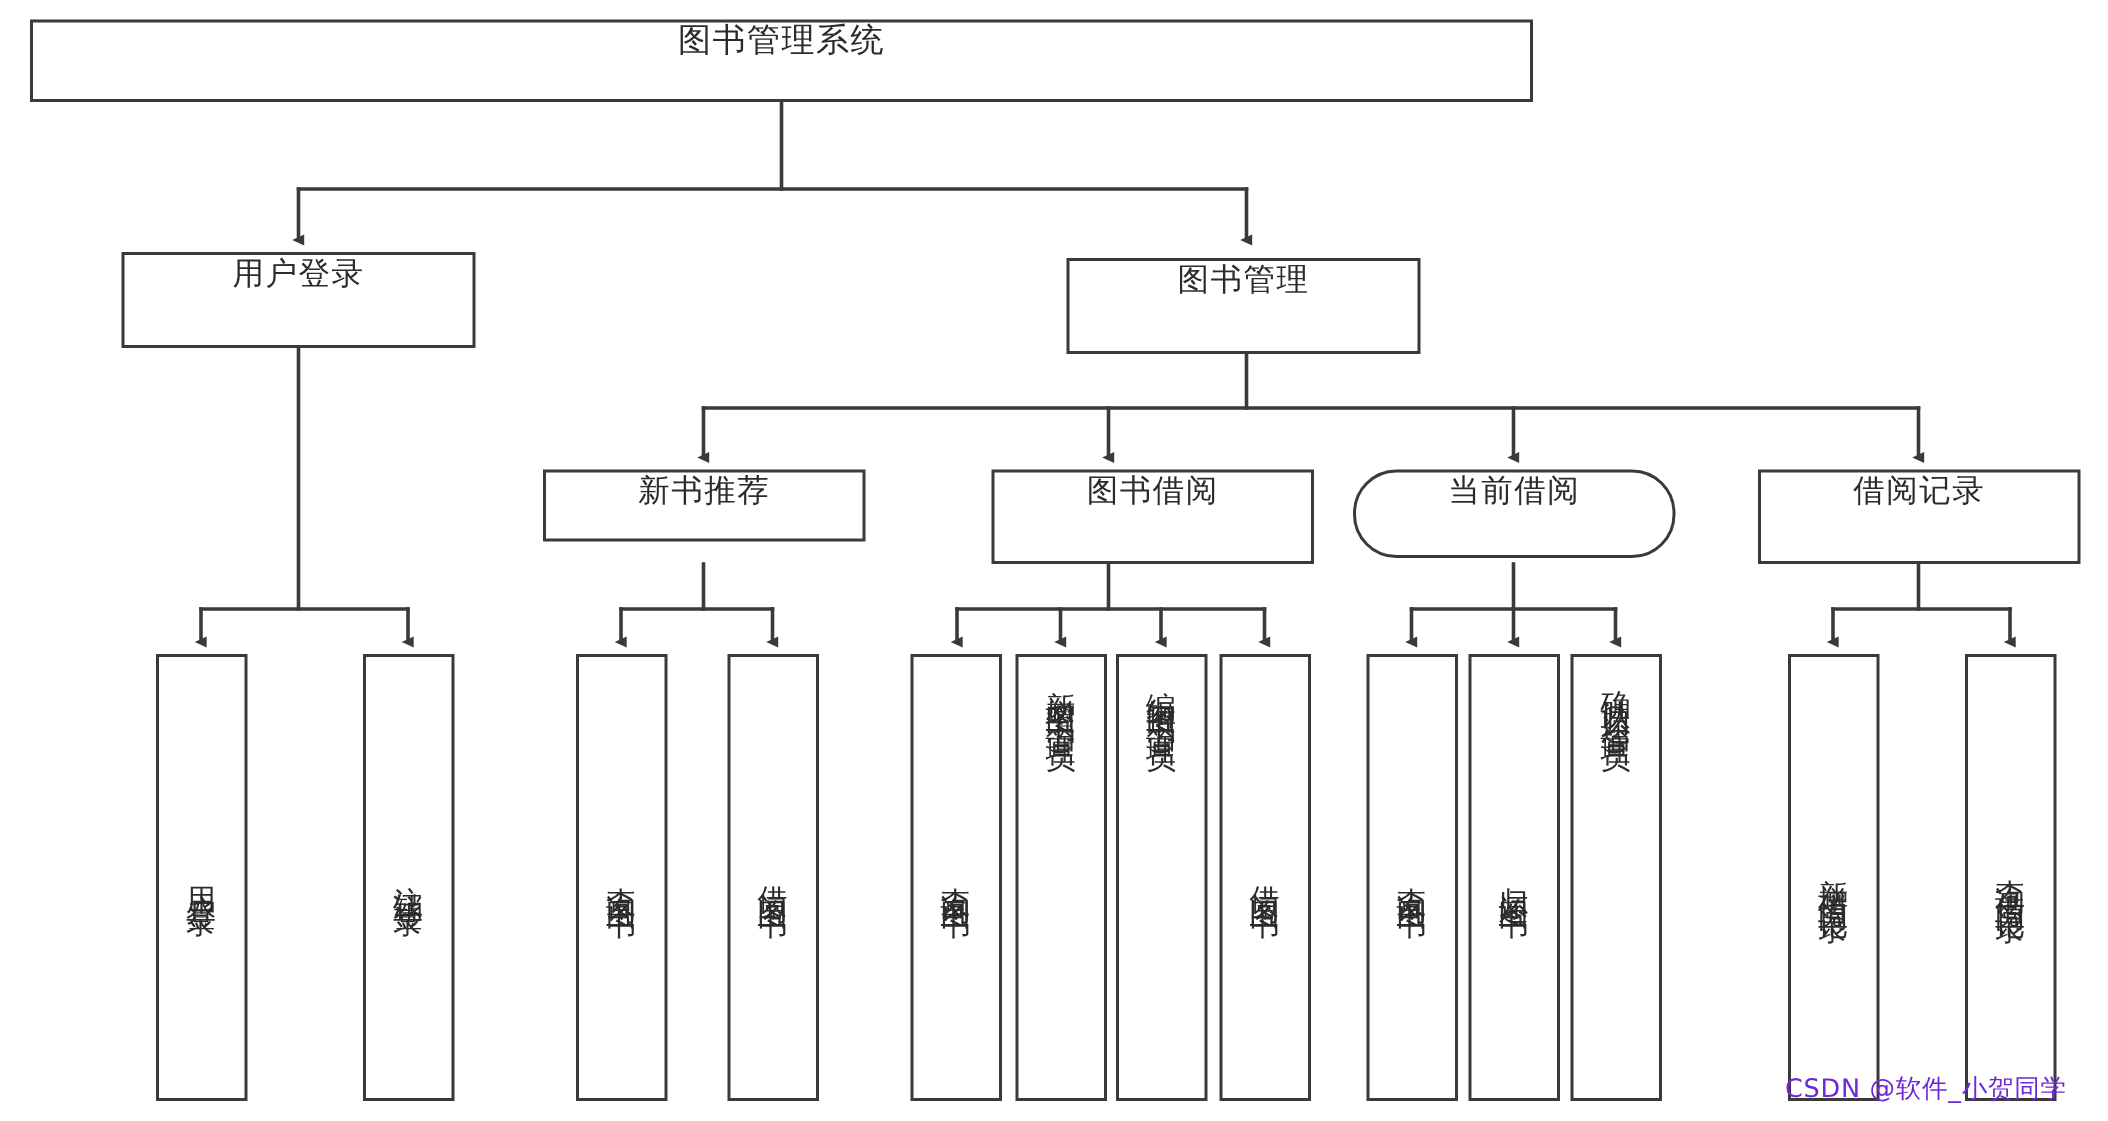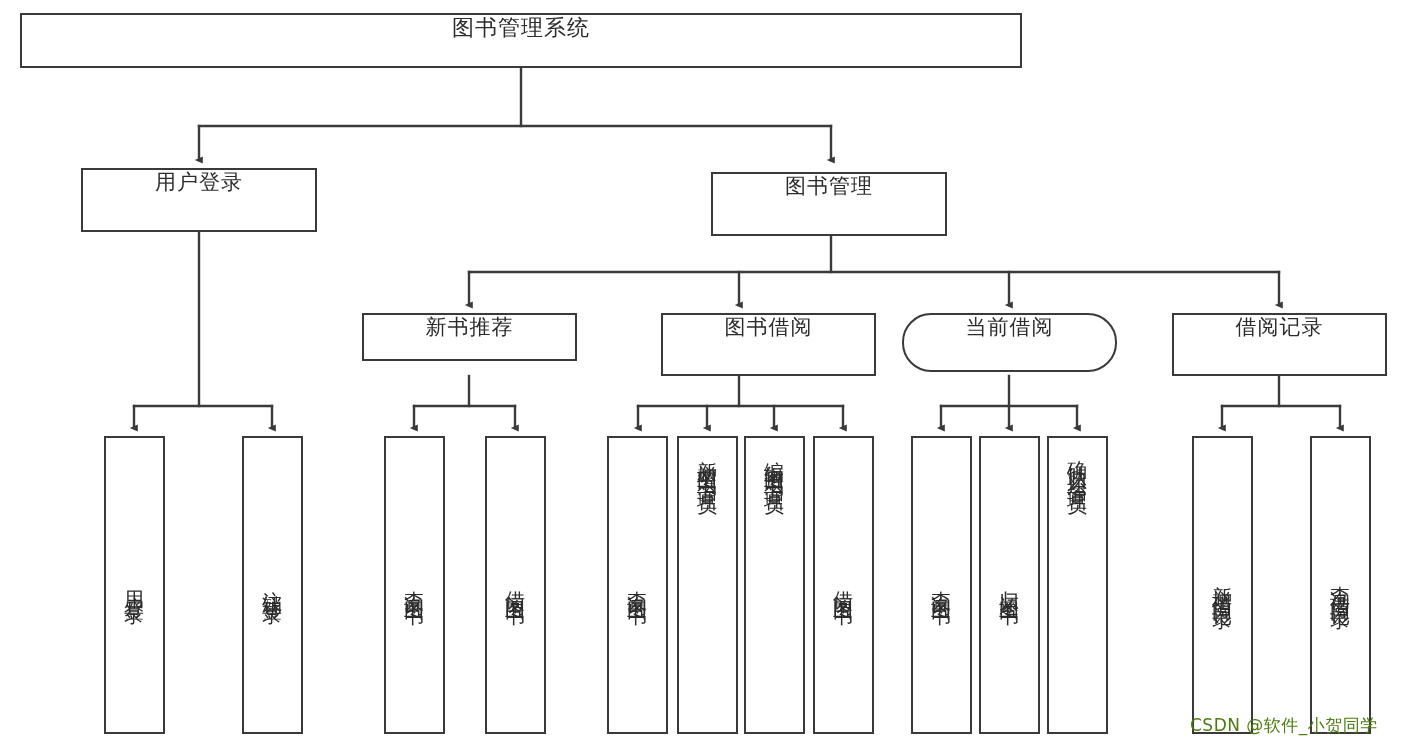--- a/index.html
+++ b/index.html
@@ -66,21 +66,21 @@
   }
   .node.vert.centered {
     align-items: center;
     padding-top: 0;
   }
   #watermark {
     position: absolute;
     left: 1190px;
     top: 714px;
     font-size: 17px;
-    color: #4d7c0f;
+    color: #6d28d9;
     letter-spacing: 0.5px;
     white-space: nowrap;
     user-select: none;
   }
 </style>
 </head>
 <body>
 
 <div id="diagram-root">
 

